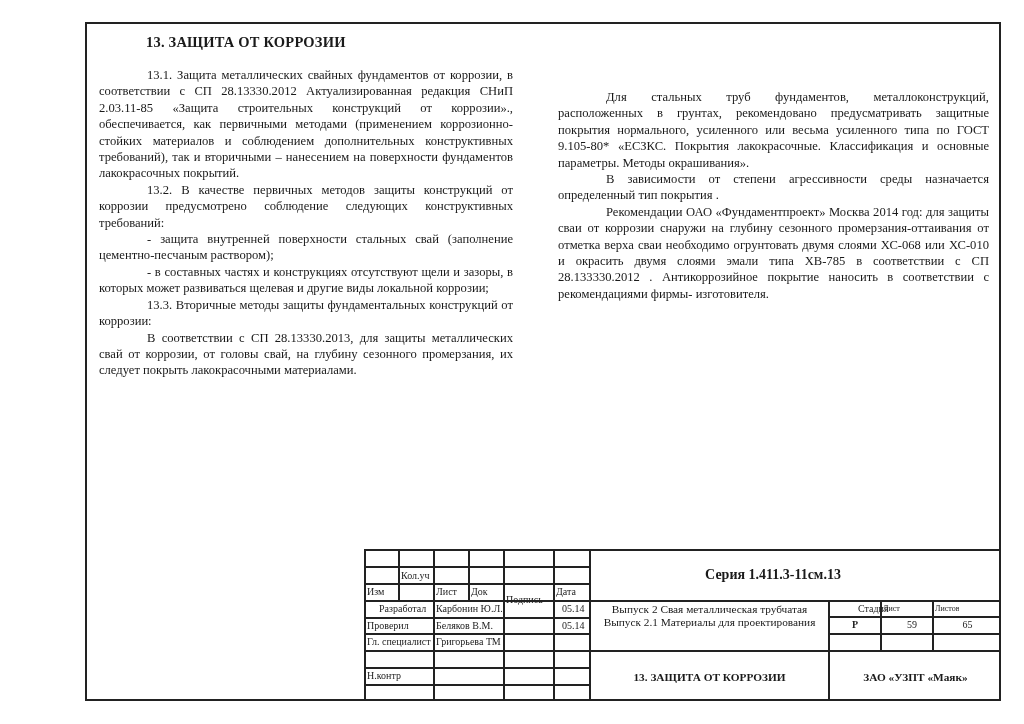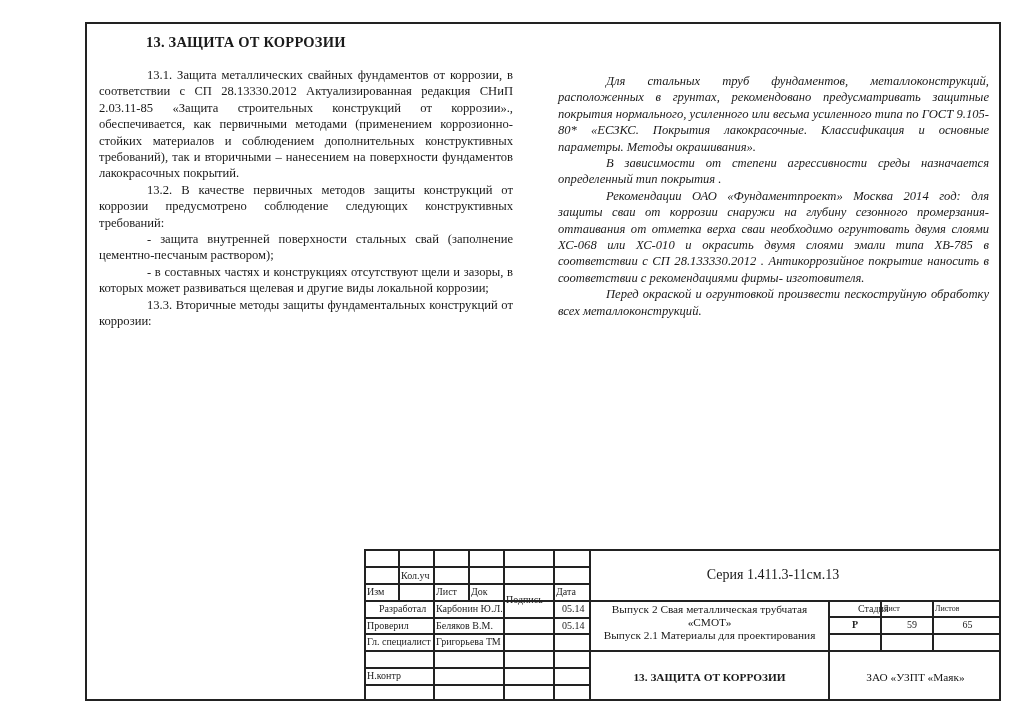--- a/index.html
+++ b/index.html
@@ -3,61 +3,61 @@
 <meta charset="utf-8">
 <style>
   html, body { margin: 0; padding: 0; background: #ffffff; }
   body { width: 1024px; height: 724px; position: relative; overflow: hidden;
          font-family: "Liberation Serif", "DejaVu Serif", serif; color: #1a1a1a; }
   .frame { position: absolute; left: 85px; top: 22px; width: 916px; height: 679px;
            border: 2px solid #222; box-sizing: border-box; }
   .heading { position: absolute; left: 146px; top: 34px; font-size: 14.5px; font-weight: bold; letter-spacing: 0.2px; }
   .col { position: absolute; font-size: 12.6px; line-height: 16.4px; text-align: justify; }
   .col-left { left: 99px; top: 67px; width: 414px; }
-  .col-right { left: 558px; top: 73px; width: 431px; font-style: italic; }
+  .col-right { left: 558px; top: 89px; width: 431px; }
   .col p { margin: 0; text-indent: 48px; }
   .col p.bullet { text-indent: 48px; }
 
   
   .stamp { position: absolute; left: 364px; top: 549px; width: 637px; height: 152px; }
   .ln { position: absolute; background: #222; }
   .h { height: 2px; }
   .v { width: 2px; }
   .cell { position: absolute; font-size: 10px; line-height: 10px; white-space: nowrap; overflow: hidden; color: #222; }
   .cell.c { text-align: center; }
   .series { position: absolute; left: 227px; top: 0; width: 364px; height: 51px;
             display: flex; align-items: center; justify-content: center;
-            font-size: 14px; font-weight: normal; }
+            font-size: 14px; font-weight: bold; }
   .desc { position: absolute; left: 227px; top: 52px; width: 237px; height: 52px;
           font-size: 11.3px; line-height: 13px; text-align: center; padding-top: 2px; box-sizing: border-box; }
   .sectitle { position: absolute; left: 227px; top: 103px; width: 237px; height: 49px;
               display: flex; align-items: center; justify-content: center; font-size: 11.3px; font-weight: bold; }
   .org { position: absolute; left: 466px; top: 103px; width: 171px; height: 49px;
-         display: flex; align-items: center; justify-content: center; font-size: 11.3px; font-weight: normal; }
+         display: flex; align-items: center; justify-content: center; font-size: 11.3px; font-weight: bold; }
 </style>
 </head>
 <body>
 
 <div class="frame"></div>
 
 <div class="heading">13. ЗАЩИТА ОТ КОРРОЗИИ</div>
 
 <div class="col col-left">
   <p>13.1. Защита металлических свайных фундаментов от коррозии, в соответствии с СП 28.13330.2012 Актуализированная редакция СНиП 2.03.11-85 «Защита строительных конструкций от коррозии»., обеспечивается, как первичными методами (применением коррозионно-стойких материалов и соблюдением дополнительных конструктивных требований), так и вторичными – нанесением на поверхности фундаментов лакокрасочных покрытий.</p>
   <p>13.2. В качестве первичных методов защиты конструкций от коррозии предусмотрено соблюдение следующих конструктивных требований:</p>
   <p class="bullet">- защита внутренней поверхности стальных свай (заполнение цементно-песчаным раствором);</p>
   <p class="bullet">- в составных частях и конструкциях отсутствуют щели и зазоры, в которых может развиваться щелевая и другие виды локальной коррозии;</p>
   <p>13.3. Вторичные методы защиты фундаментальных конструкций от коррозии:</p>
+  <p>В соответствии с СП 28.13330.2013, для защиты металлических свай от коррозии, от головы свай, на глубину сезонного промерзания, их следует покрыть лакокрасочными материалами.</p>
 </div>
 
 <div class="col col-right">
   <p>Для стальных труб фундаментов, металлоконструкций, расположенных в грунтах, рекомендовано предусматривать защитные покрытия нормального, усиленного или весьма усиленного типа по ГОСТ 9.105-80* «ЕСЗКС. Покрытия лакокрасочные. Классификация и основные параметры. Методы окрашивания».</p>
   <p>В зависимости от степени агрессивности среды назначается определенный тип покрытия .</p>
   <p>Рекомендации ОАО «Фундаментпроект» Москва 2014 год: для защиты сваи от коррозии снаружи на глубину сезонного промерзания-оттаивания от отметка верха сваи необходимо огрунтовать двумя слоями ХС-068 или ХС-010 и окрасить двумя слоями эмали типа ХВ-785 в соответствии с СП 28.133330.2012 . Антикоррозийное покрытие наносить в соответствии с рекомендациями фирмы- изготовителя.</p>
-  <p>Перед окраской и огрунтовкой произвести пескоструйную обработку всех металлоконструкций.</p>
 </div>
 
 <div class="stamp">
 
   <div class="ln h" style="left:0;top:0;width:637px;"></div>
   <div class="ln h" style="left:0;top:17px;width:226px;"></div>
   <div class="ln h" style="left:0;top:34px;width:226px;"></div>
   <div class="ln h" style="left:0;top:51px;width:637px;"></div>
   <div class="ln h" style="left:0;top:68px;width:226px;"></div>
   <div class="ln h" style="left:0;top:84px;width:226px;"></div>
@@ -92,21 +92,20 @@
   <div class="cell" style="left:3px;top:72px;">Проверил</div>
   <div class="cell" style="left:72px;top:72px;">Беляков В.М.</div>
   <div class="cell" style="left:198px;top:72px;">05.14</div>
   <div class="cell" style="left:3px;top:88px;">Гл. специалист</div>
   <div class="cell" style="left:72px;top:88px;">Григорьева ТМ</div>
   <div class="cell" style="left:3px;top:122px;">Н.контр</div>
 
   <div class="series">Серия 1.411.3-11см.13</div>
   <div class="desc">
     <div>Выпуск 2  Свая металлическая трубчатая</div>
-    <div>«СМОТ»</div>
     <div>Выпуск 2.1 Материалы для проектирования</div>
   </div>
   <div class="cell" style="left:494px;top:55px;font-size:10px;font-family:Liberation Serif, serif;">Стадия</div>
   <div class="cell" style="left:519px;top:55px;font-size:8px;">Лист</div>
   <div class="cell" style="left:571px;top:55px;font-size:8px;">Листов</div>
   <div class="cell c" style="left:466px;top:71px;width:50px;font-weight:bold;">Р</div>
   <div class="cell c" style="left:518px;top:71px;width:60px;">59</div>
   <div class="cell c" style="left:570px;top:71px;width:67px;">65</div>
   <div class="sectitle">13. ЗАЩИТА ОТ КОРРОЗИИ</div>
   <div class="org">ЗАО «УЗПТ «Маяк»</div>

